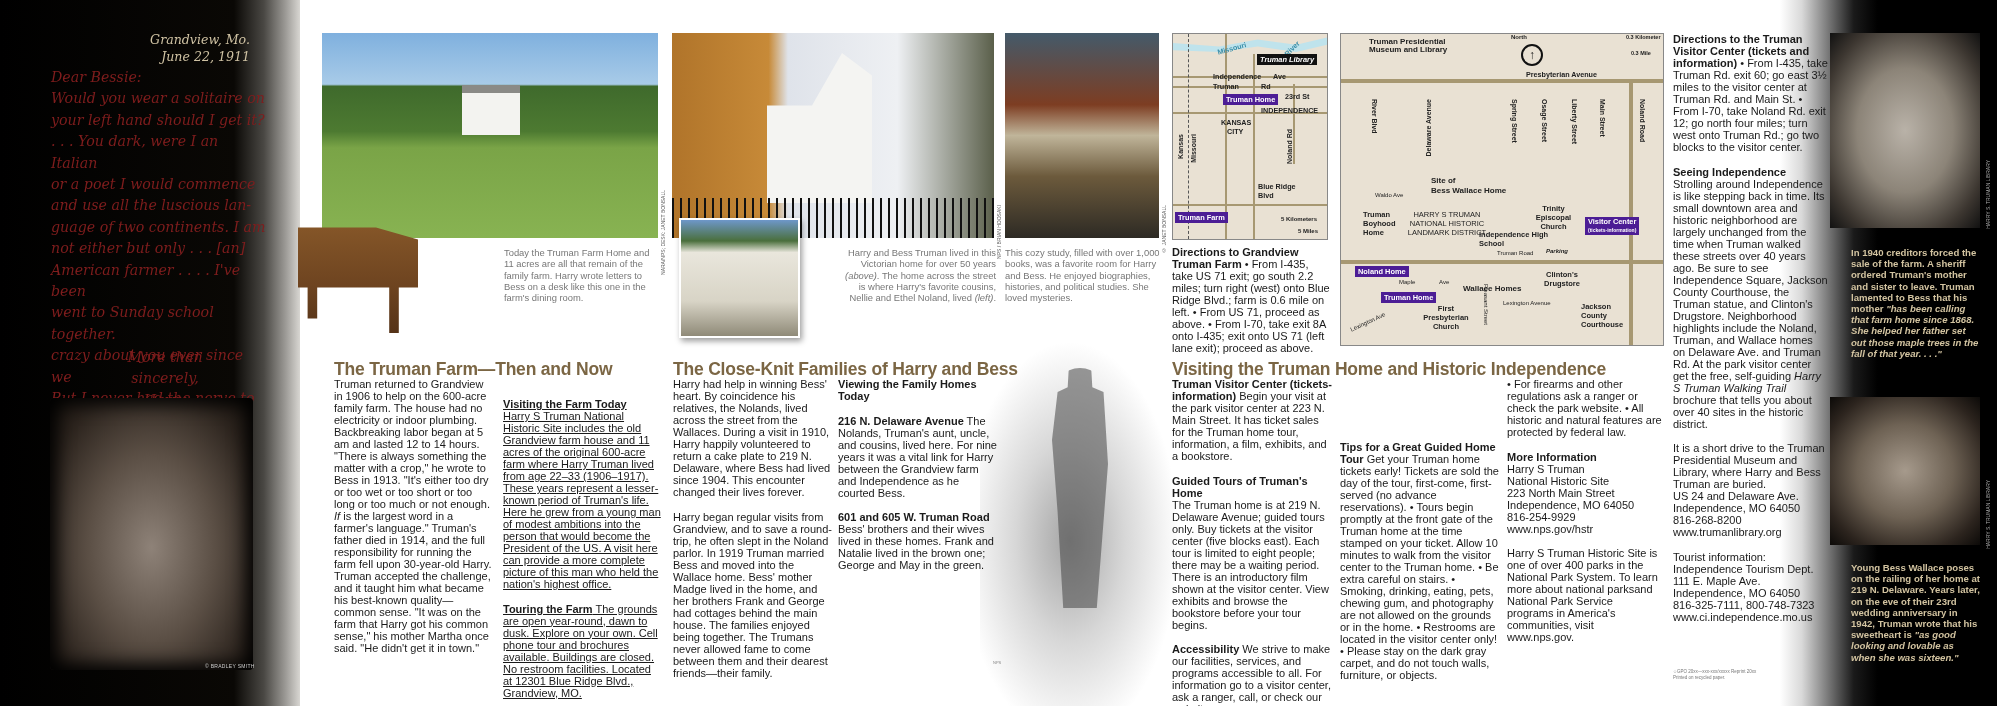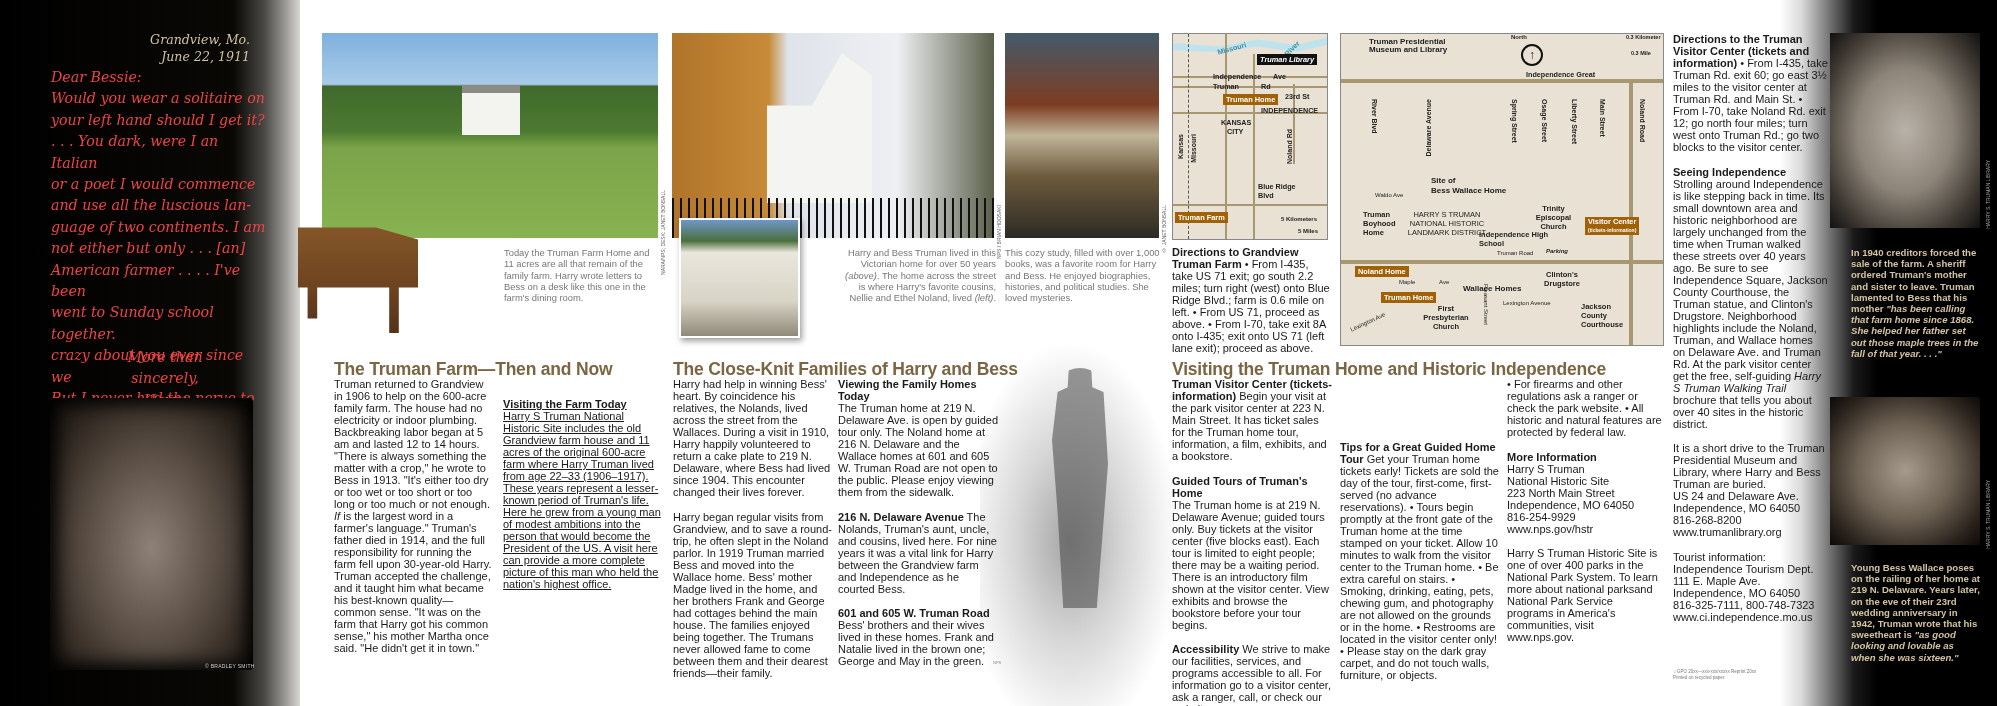--- a/index.html
+++ b/index.html
@@ -1,40 +1,40 @@
 <!DOCTYPE html>
 <html><head>
 <meta charset="utf-8">
 <style>
   html,body{margin:0;padding:0;}
   body{width:1997px;height:706px;position:relative;overflow:hidden;background:#fff;font-family:"Liberation Sans",sans-serif;color:#1a1a1a;}
   .abs{position:absolute;}
   
   #left-panel{left:0;top:0;width:300px;height:706px;background:linear-gradient(to right,#000 0%,#0a0805 78%,#4a4844 88%,#9a9894 95%,#d8d6d2 100%);}
-  .letter{font-family:"DejaVu Serif",serif;font-style:italic;color:#ef4444;font-size:14.2px;line-height:21.4px;}
+  .letter{font-family:"DejaVu Serif",serif;font-style:italic;color:#7f1d1d;font-size:14.2px;line-height:21.4px;}
   #letter-place{left:150px;top:31px;text-align:right;width:100px;font-size:12.6px;line-height:17px;color:#cfc2a3;}
   #letter-body{left:51px;top:67px;width:215px;}
   #letter-sign{left:95px;top:347px;width:140px;text-align:center;}
   #porch-photo{left:50px;top:398px;width:203px;height:272px;background:radial-gradient(ellipse at 50% 55%,#8e8278 0%,#5a4e44 45%,#2a221c 80%,#120e0a 100%);border-radius:4px;box-shadow:0 0 18px 6px #000 inset;}
   .pcredit{font-size:5px;color:#ccc;letter-spacing:.3px;}
   
   .photo{overflow:hidden;}
   #farm-photo{left:322px;top:33px;width:336px;height:205px;background:linear-gradient(to bottom,#7fb0de 0%,#a8cbe8 25%,#3f6a2c 26%,#4d7a31 48%,#7aa447 56%,#88b352 100%);}
   #desk-photo{left:298px;top:213px;width:120px;height:120px;background:linear-gradient(180deg,#8a5a2a,#6e4420 60%,#553318);clip-path:polygon(0 12%,65% 12%,100% 22%,100% 62%,84% 62%,84% 100%,76% 100%,76% 62%,16% 62%,16% 88%,8% 88%,8% 62%,0 62%);}
   #victorian-photo{left:672px;top:33px;width:322px;height:205px;background:linear-gradient(to right,#b0742a 0%,#c78a38 30%,#dfe3ea 36%,#eef0f3 70%,#5a5f4a 100%);}
   #noland-photo{left:679px;top:218px;width:117px;height:116px;background:linear-gradient(180deg,#6e97c9 0%,#4a6f3c 18%,#e9e6dc 28%,#d8d4c6 70%,#8f8a78 100%);box-shadow:2px 3px 6px rgba(0,0,0,.4);border:2px solid #fff;}
   #study-photo{left:1005px;top:33px;width:154px;height:205px;background:linear-gradient(180deg,#445a6a 0%,#7d3d22 35%,#c0b59a 50%,#6c5a3c 70%,#2d2a24 100%);}
   .caption{font-size:9.4px;line-height:11.3px;color:#777;}
   
   .map{background:#e9e1d3;border:1px solid #888;}
   #kc-map{left:1172px;top:33px;width:154px;height:205px;}
   #ind-map{left:1340px;top:33px;width:322px;height:311px;}
   .road{position:absolute;background:#a79872;}
   .mlabel{position:absolute;font-size:7.2px;font-weight:bold;color:#222;white-space:nowrap;}
-  .mtag{position:absolute;background:#a16207;color:#fff;font-size:7.4px;font-weight:bold;padding:1px 3px;white-space:nowrap;}
+  .mtag{position:absolute;background:#4c1d95;color:#fff;font-size:7.4px;font-weight:bold;padding:1px 3px;white-space:nowrap;}
   .mtag.dark{background:#111;}
   .mvlabel{position:absolute;font-size:7px;font-weight:bold;color:#222;writing-mode:vertical-rl;white-space:nowrap;}
   
   h2{margin:0;font-weight:bold;color:#7b6644;font-size:17.5px;letter-spacing:-.2px;position:absolute;white-space:nowrap;}
   .col{position:absolute;font-size:11px;line-height:12px;color:#1a1a1a;}
   .col p{margin:0 0 12.6px 0;}
   .col b{font-weight:bold;}
   .col i{font-style:italic;}
   
   #farmer{left:980px;top:340px;width:200px;height:366px;background:radial-gradient(ellipse at 45% 55%,rgba(90,90,90,.55) 0%,rgba(140,140,140,.35) 35%,rgba(255,255,255,0) 70%);}
@@ -133,21 +133,21 @@
 
 <div id="ind-map" class="abs map">
   <div class="road" style="left:0;top:45px;width:322px;height:4px;"></div>
   <div class="road" style="left:0;top:226px;width:322px;height:4px;"></div>
   <div class="road" style="left:288px;top:45px;width:4px;height:266px;"></div>
   <div style="position:absolute;left:180px;top:10px;width:18px;height:18px;border:2px solid #111;border-radius:50%;text-align:center;font-size:12px;line-height:18px;">↑</div>
   <span class="mlabel" style="left:170px;top:0px;font-size:6px;">North</span>
   <span class="mlabel" style="left:285px;top:0px;font-size:5.5px;">0.3 Kilometer</span>
   <span class="mlabel" style="left:290px;top:16px;font-size:5.5px;">0.3 Mile</span>
   <span class="mlabel" style="left:28px;top:4px;width:90px;white-space:normal;font-size:8px;line-height:8px;">Truman Presidential Museum and Library</span>
-  <span class="mlabel" style="left:185px;top:36px;">Independence   Great</span>
+  <span class="mlabel" style="left:185px;top:36px;">Presbyterian   Avenue</span>
   <span class="mvlabel" style="left:30px;top:65px;">River  Blvd</span>
   <span class="mvlabel" style="left:84px;top:65px;transform:rotate(180deg);">Delaware  Avenue</span>
   <span class="mvlabel" style="left:170px;top:65px;">Spring  Street</span>
   <span class="mvlabel" style="left:200px;top:65px;">Osage  Street</span>
   <span class="mvlabel" style="left:230px;top:65px;">Liberty  Street</span>
   <span class="mvlabel" style="left:258px;top:65px;">Main  Street</span>
   <span class="mvlabel" style="left:298px;top:65px;">Noland  Road</span>
   <span class="mlabel" style="left:90px;top:142px;font-size:8px;">Site of</span>
   <span class="mlabel" style="left:90px;top:152px;font-size:8px;">Bess Wallace Home</span>
   <span class="mlabel" style="left:34px;top:158px;font-size:6px;font-weight:normal;">Waldo Ave</span>
@@ -173,29 +173,30 @@
 
 <div id="farmer" class="abs"></div>
 <div id="farmer-figure" class="abs"></div>
 
 <h2 style="left:334px;top:359px;">The Truman Farm—Then and Now</h2>
 <div class="col" style="left:334px;top:378px;width:158px;">
   <span>Truman returned to Grandview in 1906 to help on the 600-acre family farm. The house had no electricity or indoor plumbing. Backbreaking labor began at 5 am and lasted 12 to 14 hours. "There is always something the matter with a crop," he wrote to Bess in 1913. "It's either too dry or too wet or too short or too long or too much or not enough. </span><i>If</i><span> is the largest word in a farmer's language." Truman's father died in 1914, and the full responsibility for running the farm fell upon 30-year-old Harry. Truman accepted the challenge, and it taught him what became his best-known quality—common sense. "It was on the farm that Harry got his common sense," his mother Martha once said. "He didn't get it in town."</span>
 </div>
 <div class="col" style="left:503px;top:398px;width:158px;text-decoration:underline;">
   <p><b>Visiting the Farm Today</b><br><span>Harry S Truman National Historic Site includes the old Grandview farm house and 11 acres of the original 600-acre farm where Harry Truman lived from age 22–33 (1906–1917). These years represent a lesser-known period of Truman's life. Here he grew from a young man of modest ambitions into the person that would become the President of the US. A visit here can provide a more complete picture of this man who held the nation's highest office.</span></p>
+  <p><b>Touring the Farm</b><span>  The grounds are open year-round, dawn to dusk. Explore on your own. Cell phone tour and brochures available. Buildings are closed. No restroom facilities. Located at 12301 Blue Ridge Blvd., Grandview, MO.</span></p>
 </div>
 
 <h2 style="left:673px;top:359px;">The Close-Knit Families of Harry and Bess</h2>
 <div class="col" style="left:673px;top:378px;width:160px;">
   <p>Harry had help in winning Bess' heart. By coincidence his relatives, the Nolands, lived across the street from the Wallaces. During a visit in 1910, Harry happily volunteered to return a cake plate to 219 N. Delaware, where Bess had lived since 1904. This encounter changed their lives forever.</p>
   <p>Harry began regular visits from Grandview, and to save a round-trip, he often slept in the Noland parlor. In 1919 Truman married Bess and moved into the Wallace home. Bess' mother Madge lived in the home, and her brothers Frank and George had cottages behind the main house. The families enjoyed being together. The Trumans never allowed fame to come between them and their dearest friends—their family.</p>
 </div>
 <div class="col" style="left:838px;top:378px;width:160px;">
-  <p><b>Viewing the Family Homes Today</b><br><span>The Truman home at 219 N. Delaware Ave. is open by guided tour only. The Noland home at 216 N. Delaware and the Wallace homes at 601 and 605 W. Truman Road are not open to the public. Please enjoy viewing them from the sidewalk.</span></p>
+  <p><b>Viewing the Family Homes Today</b><br></p>
   <p><b>216 N. Delaware Avenue</b><span>  The Nolands, Truman's aunt, uncle, and cousins, lived here. For nine years it was a vital link for Harry between the Grandview farm and Independence as he courted Bess.</span></p>
   <p><b>601 and 605 W. Truman Road</b><br><span>Bess' brothers and their wives lived in these homes. Frank and Natalie lived in the brown one; George and May in the green.</span></p>
 </div>
 <div class="abs" style="left:993px;top:660px;font-size:4px;color:#888;">NPS</div>
 
 <div class="col" style="left:1172px;top:246px;width:160px;">
   <b>Directions to Grandview Truman Farm</b><span>  • From I-435, take US 71 exit; go south 2.2 miles; turn right (west) onto Blue Ridge Blvd.; farm is 0.6 mile on left. • From US 71, proceed as above. • From I-70, take exit 8A onto I-435; exit onto US 71 (left lane exit); proceed as above.</span>
 </div>
 
 <h2 style="left:1172px;top:359px;">Visiting the Truman Home and Historic Independence</h2>

